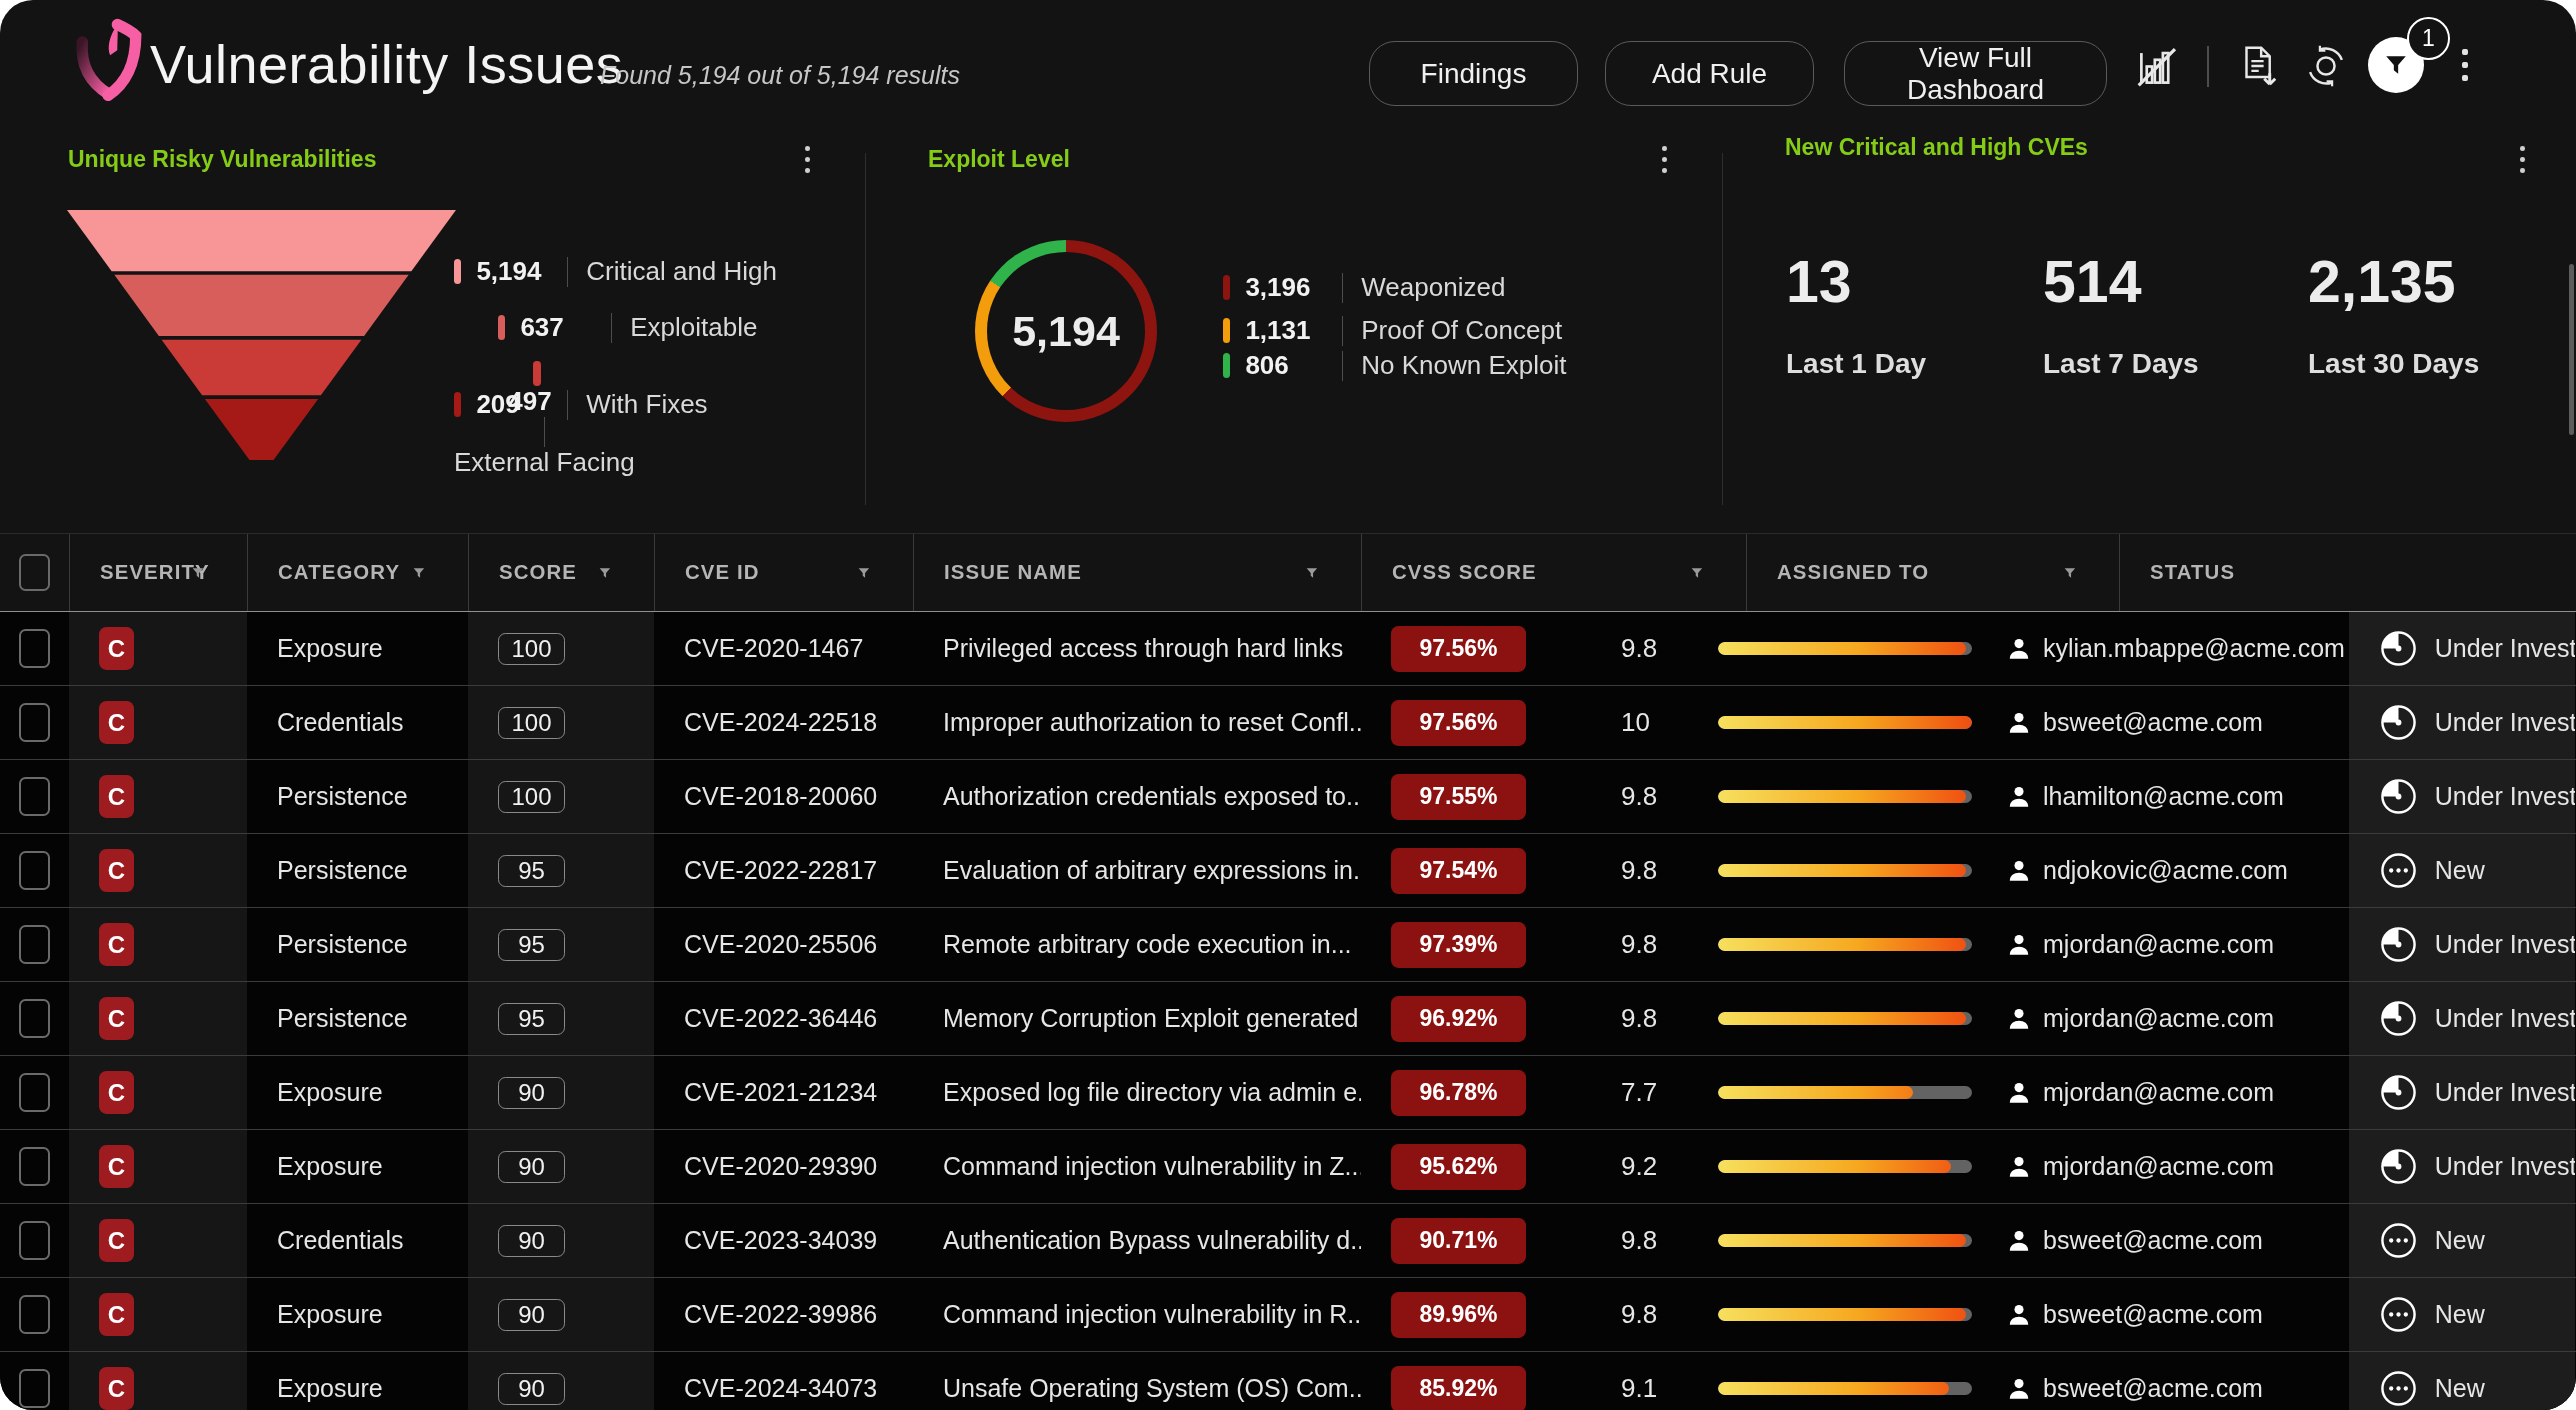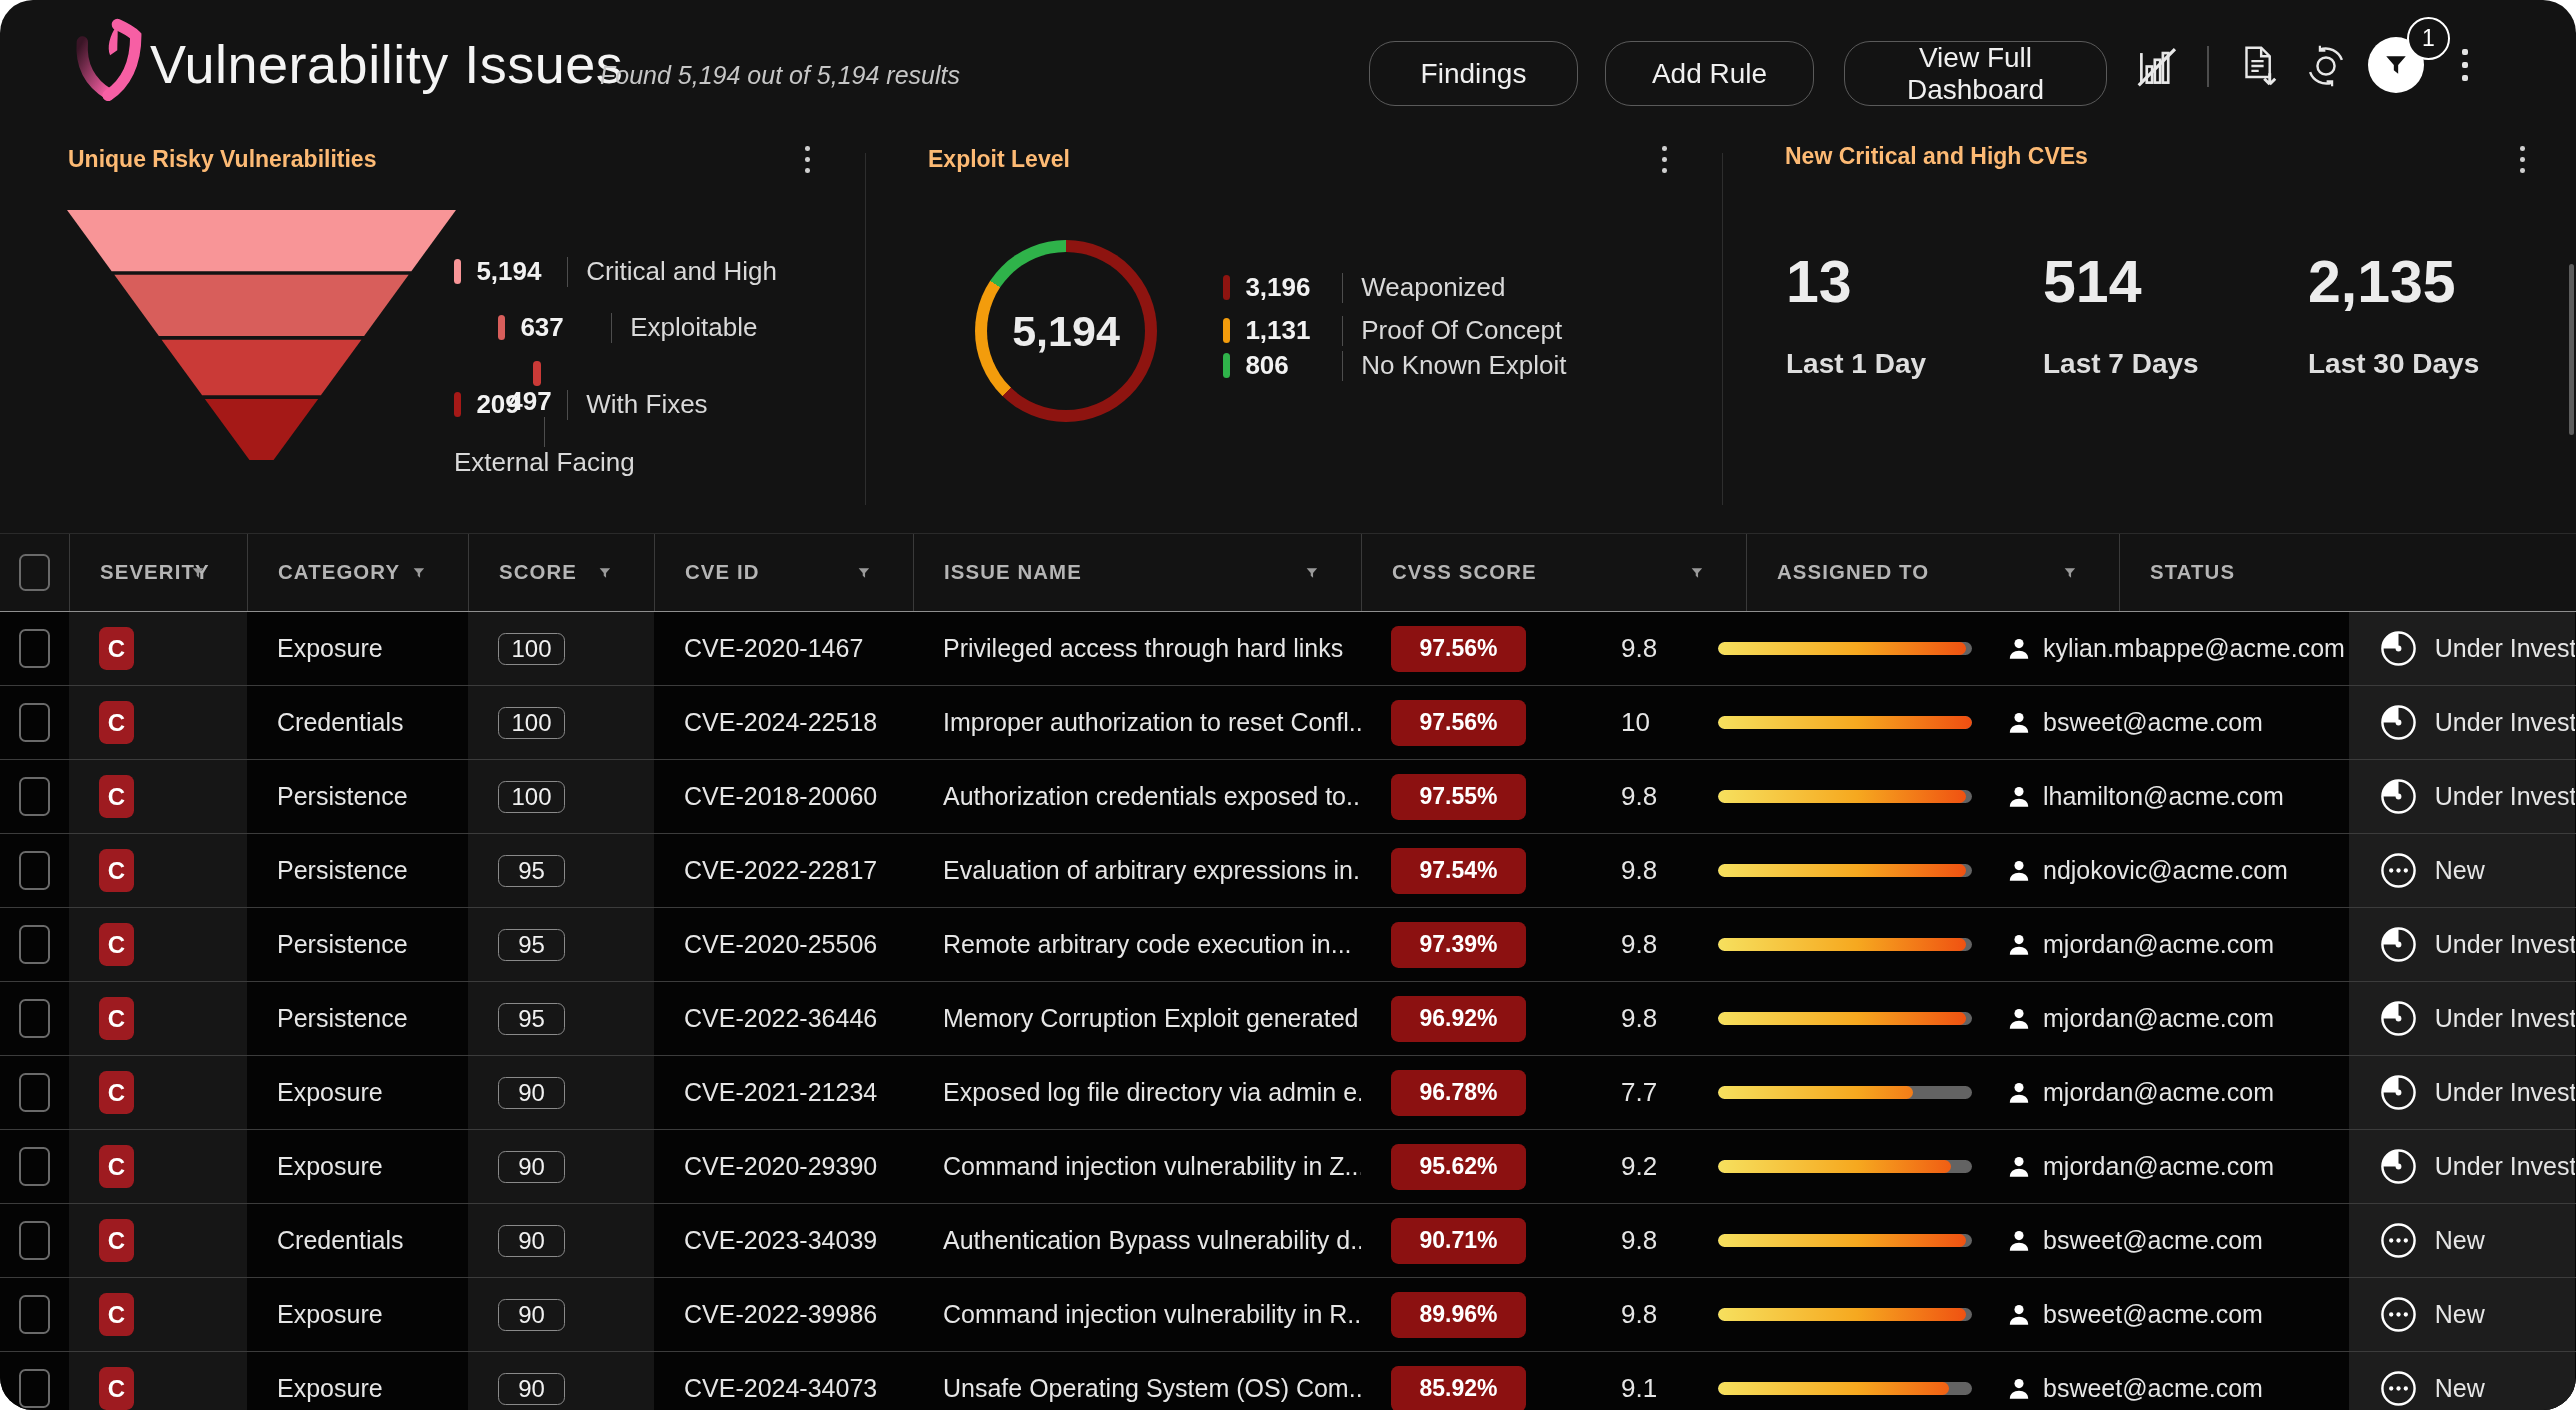--- a/index.html
+++ b/index.html
@@ -20,21 +20,21 @@
   .btn-dashboard{left:1844px;width:263px;}
   .icon-btn{position:absolute;top:44px;width:44px;height:44px;display:flex;align-items:center;justify-content:center;}
   .vsep{position:absolute;left:2207px;top:46px;width:1.9px;height:41px;background:#4d4d4d;}
   .filter-fab{position:absolute;left:2368px;top:37px;width:56px;height:56px;border-radius:50%;background:#ffffff;
     display:flex;align-items:center;justify-content:center;}
   .filter-badge{position:absolute;left:2407px;top:16.7px;width:43px;height:43px;border-radius:50%;background:#131313;
     border:2.8px solid #ffffff;box-sizing:border-box;display:flex;align-items:center;justify-content:center;font-size:23px;color:#fff;}
   .kebab{display:flex;flex-direction:column;gap:6.5px;align-items:center;}
   .kebab .dot{width:6.5px;height:6.5px;border-radius:1.9px;background:#e3e3e3;}
   
-  .panel-title{position:absolute;font-size:23px;font-weight:700;color:#fdba74;white-space:nowrap;}
+  .panel-title{position:absolute;font-size:23px;font-weight:700;color:#84cc16;white-space:nowrap;}
   .panel-kebab{position:absolute;width:37px;height:41px;display:flex;align-items:center;justify-content:center;}
   .panel-kebab .dot{width:4.6px;height:4.6px;border-radius:50%;background:#cfcfcf;}
   .panel-sep{position:absolute;top:153px;width:0.9px;height:352px;background:#2e2e2e;}
   .funnel-svg{position:absolute;left:67px;top:210px;width:389px;height:252px;}
   .legend-row{position:absolute;display:flex;align-items:center;white-space:nowrap;}
   .legend-tick{width:7.4px;height:25px;border-radius:3.7px;margin-right:15px;flex:0 0 auto;}
   .legend-val{font-size:26px;font-weight:700;color:#f2f2f2;}
   .legend-sep{width:0.9px;height:30px;background:#4d4d4d;margin:0 18.5px;}
   .legend-label{font-size:26px;color:#d9d9d9;}
   .fun-leg-val{display:inline-block;min-width:72px;}
@@ -213,21 +213,21 @@
     </div>
     <div class="legend-row" style="left:1223px;top:350px;">
       <span class="legend-tick" style="background: rgb(47, 179, 74);"></span>
       <span class="legend-val don-leg-val">806</span>
       <span class="legend-sep"></span>
       <span class="legend-label">No Known Exploit</span>
     </div>
 
     <div class="panel-sep" style="left:1722px;"></div>
 
-    <div class="panel-title" style="left:1785px;top:143px;">New Critical and High CVEs</div>
+    <div class="panel-title" style="left:1785px;top:134px;">New Critical and High CVEs</div>
     <div class="panel-kebab kebab" style="left:2504px;top:139px;">
       <span class="dot"></span>
         <span class="dot"></span>
         <span class="dot"></span>
     </div>
     <div class="kpi" style="left:1786px;">
       <div class="kpi-value">13</div>
       <div class="kpi-label">Last 1 Day</div>
     </div>
     <div class="kpi" style="left:2043px;">

